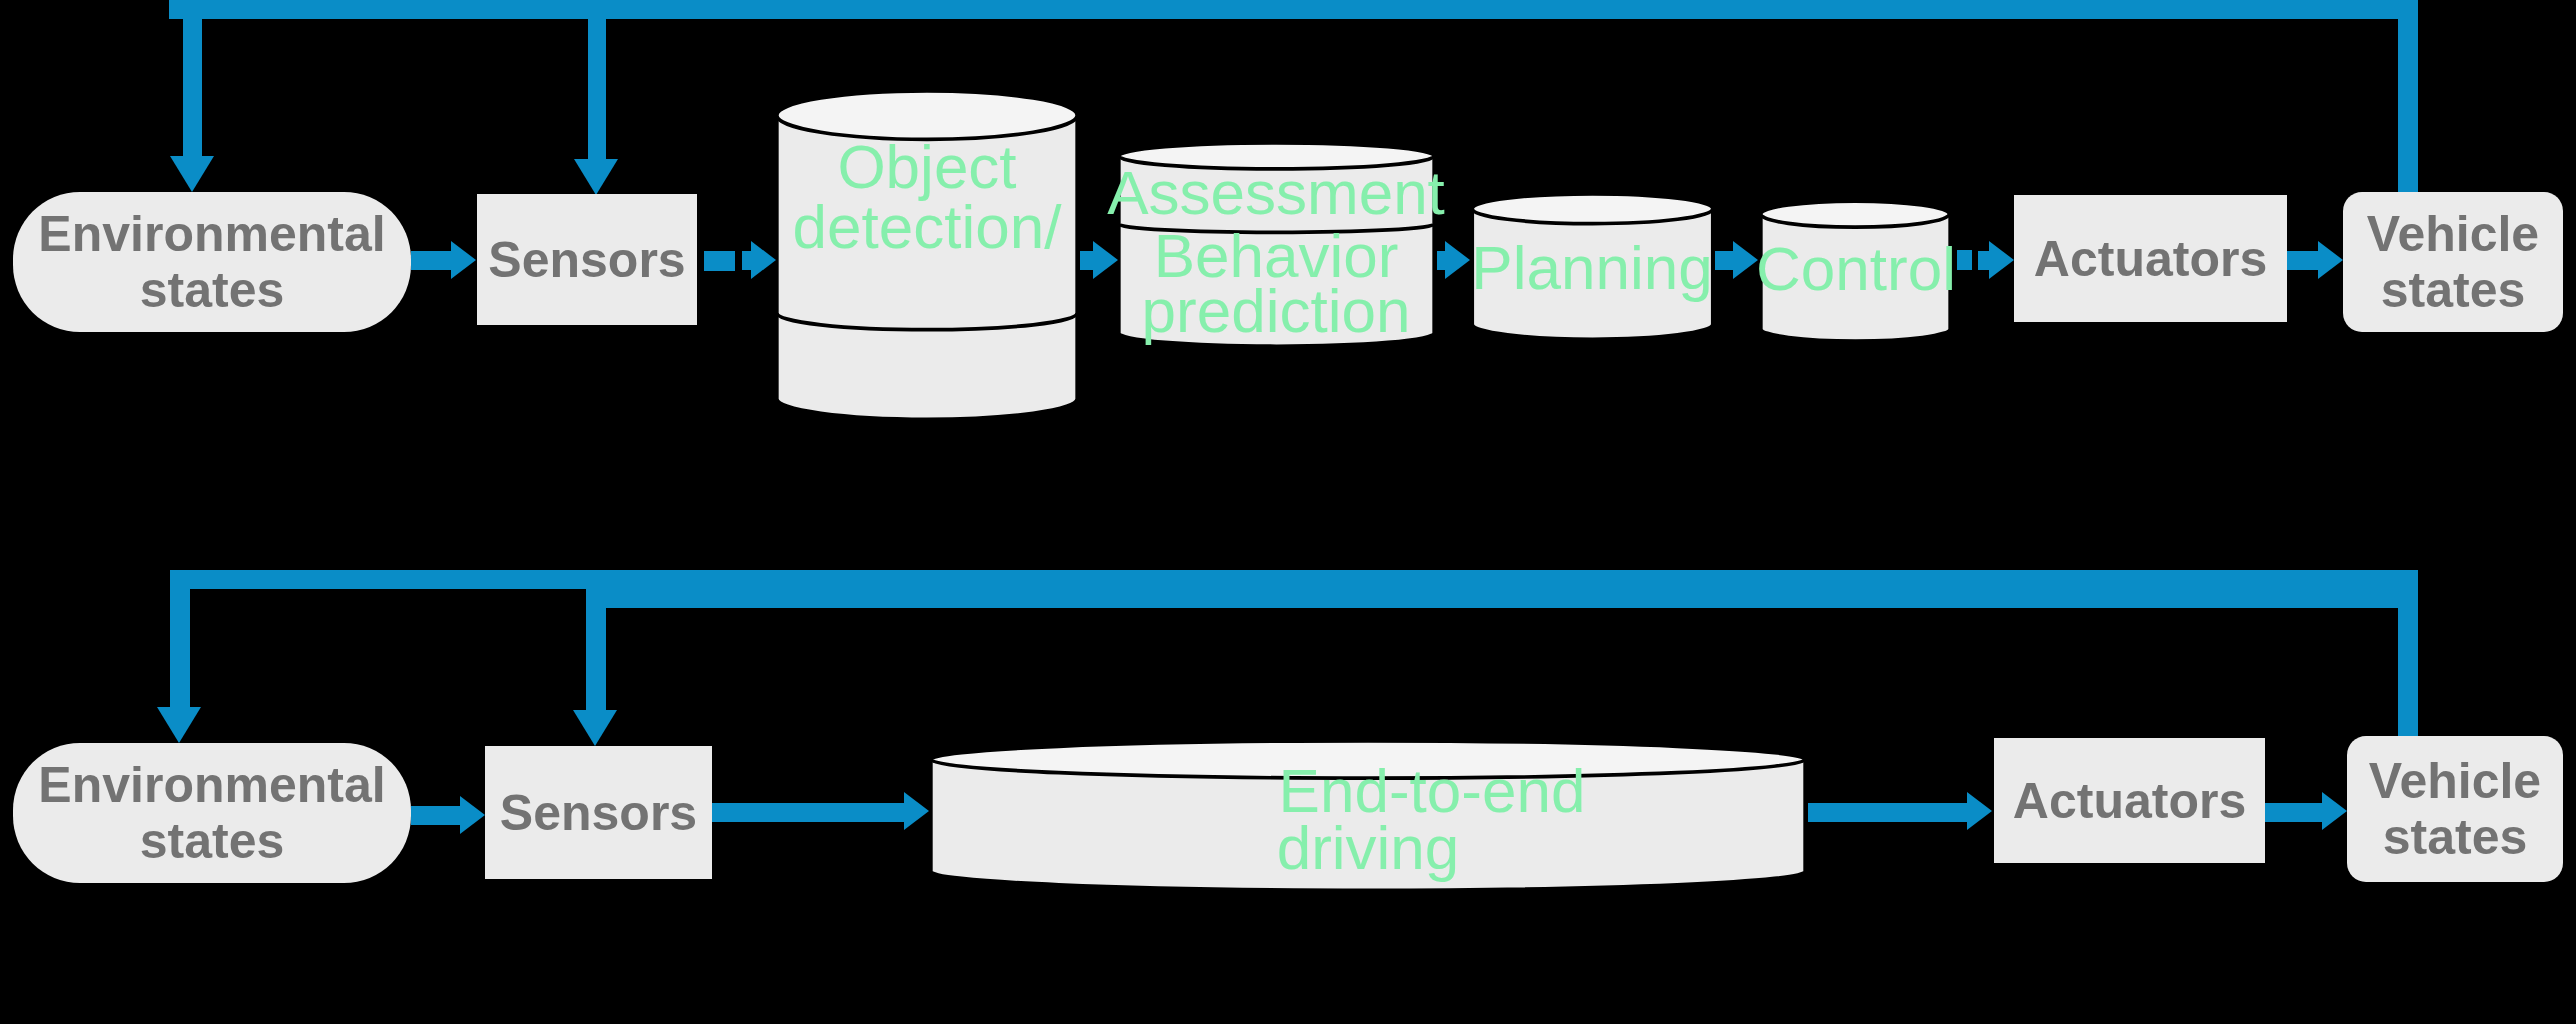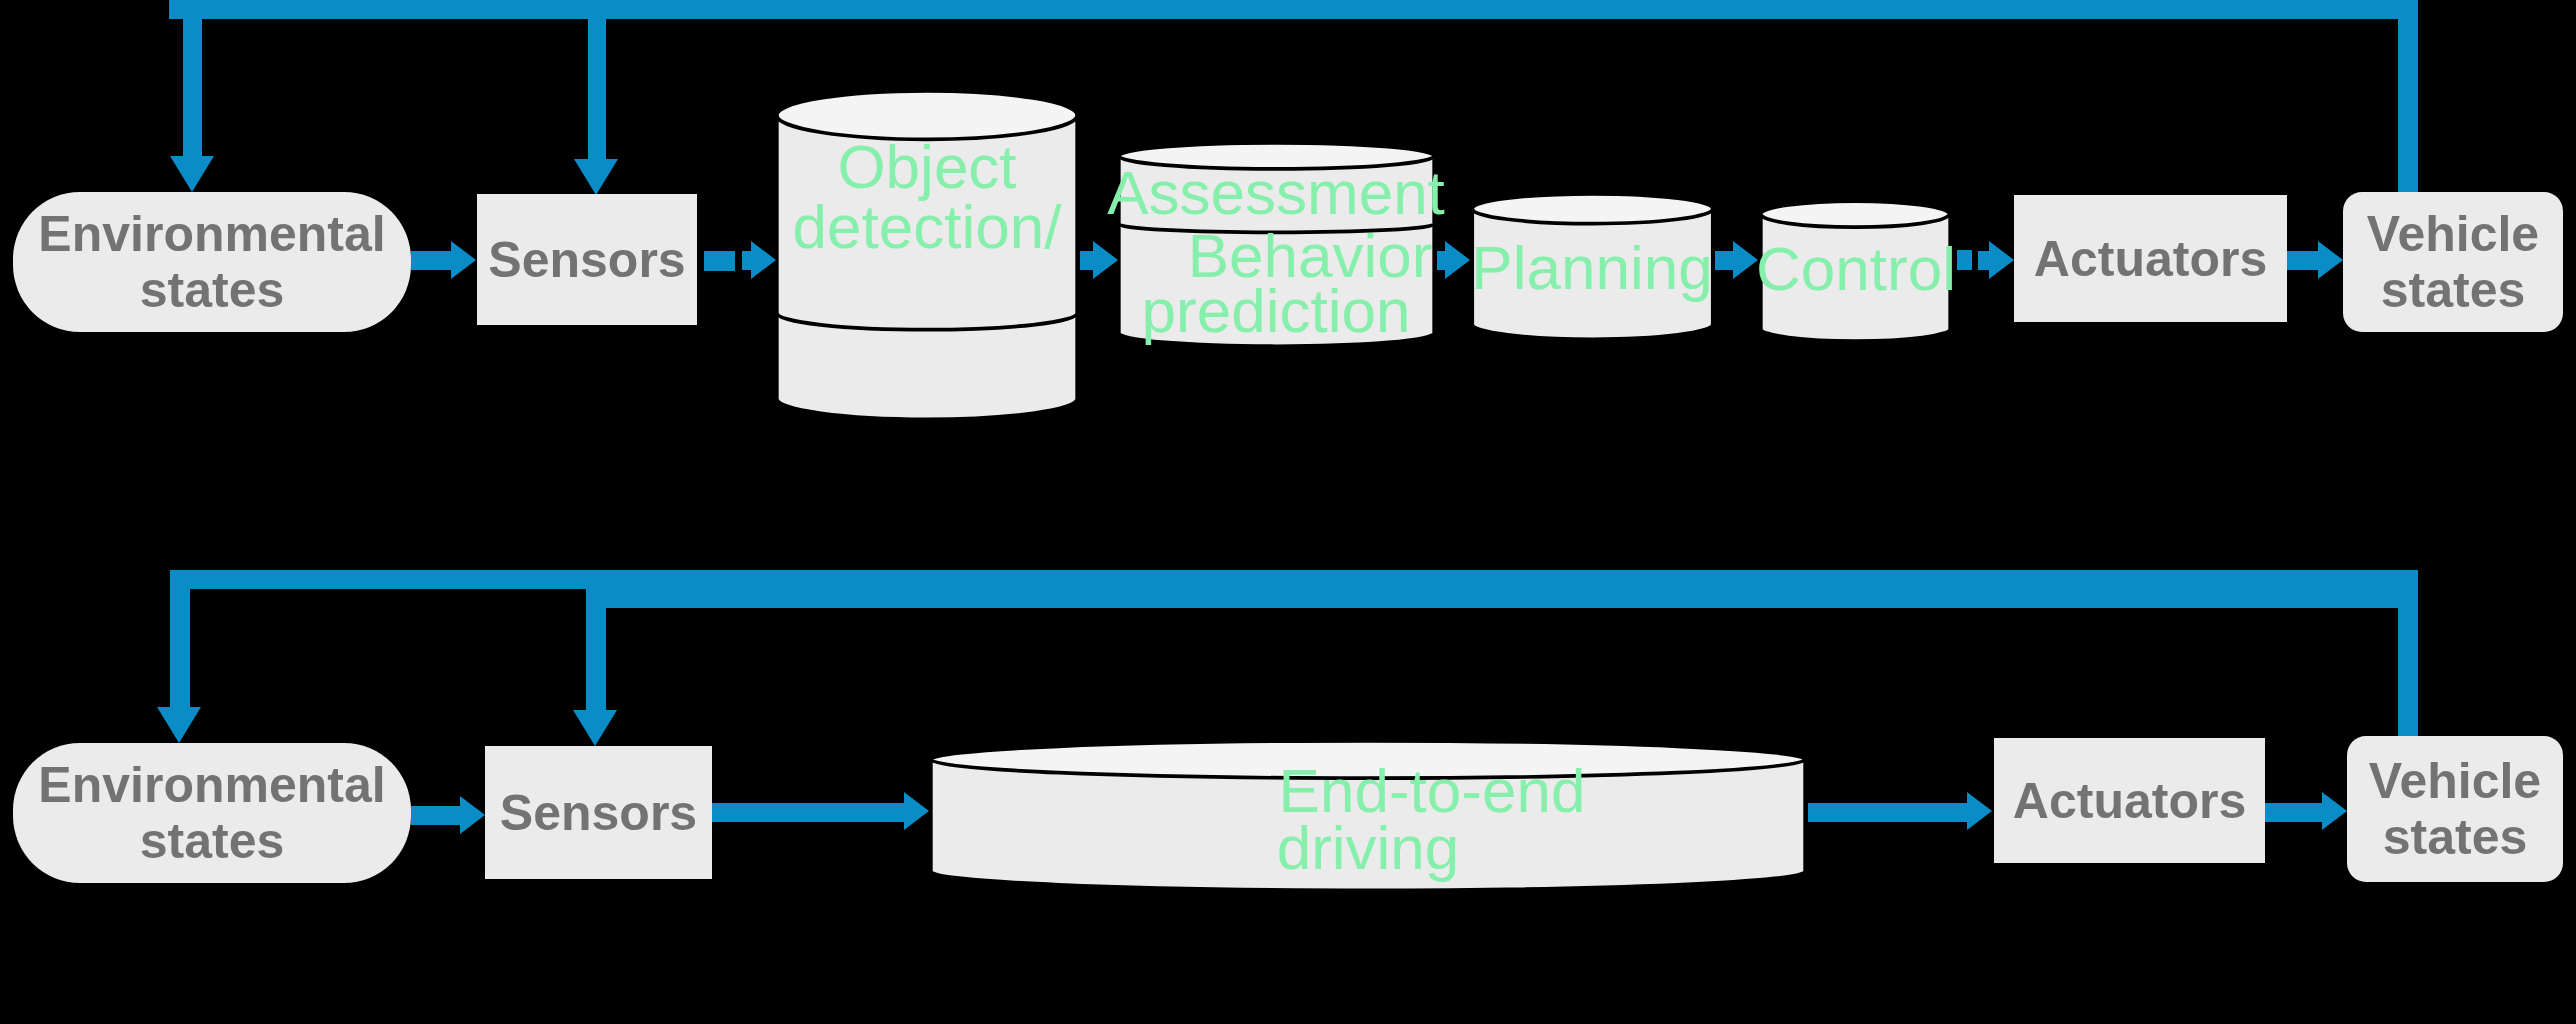--- a/index.html
+++ b/index.html
@@ -49,21 +49,21 @@
   </svg>
   <div class="cyl-label" style="left:927px;top:166px;">Object</div>
   <div class="cyl-label" style="left:927px;top:226px;">detection/</div>
 
   <svg class="cyl" style="left:1116px;top:140px;" width="321" height="210" viewBox="0 0 344 225">
     <path d="M3,17 L3,207 A169,14 0 0 0 341,207 L341,17 A169,14 0 0 0 3,17 Z" fill="#ebebeb" stroke="#000" stroke-width="4"></path>
     <ellipse cx="172" cy="17" rx="169" ry="14" fill="#f4f4f4" stroke="#000" stroke-width="4"></ellipse>
     <path d="M3,90 A169,9 0 0 0 341,90" fill="none" stroke="#000" stroke-width="4"></path>
   </svg>
   <div class="cyl-label" style="left:1276px;top:192px;">Assessment</div>
-  <div class="cyl-label" style="left:1276px;top:255px;margin-left:34px;">Behavior</div>
+  <div class="cyl-label" style="left:1276px;top:255px;">Behavior</div>
   <div class="cyl-label" style="left:1276px;top:310px;">prediction</div>
 
   <svg class="cyl" style="left:1469px;top:191px;" width="247" height="152" viewBox="0 0 264 163">
     <path d="M3,19 L3,143 A129,16 0 0 0 261,143 L261,19 A129,16 0 0 0 3,19 Z" fill="#ebebeb" stroke="#000" stroke-width="4"></path>
     <ellipse cx="132" cy="19" rx="129" ry="16" fill="#f4f4f4" stroke="#000" stroke-width="4"></ellipse>
   </svg>
   <div class="cyl-label" style="left:1592px;top:267px;">Planning</div>
 
   <svg class="cyl" style="left:1758px;top:198px;" width="195" height="147" viewBox="0 0 209 157">
     <path d="M3,17 L3,140 A101,13 0 0 0 206,140 L206,17 A101,14 0 0 0 3,17 Z" fill="#ebebeb" stroke="#000" stroke-width="4"></path>

